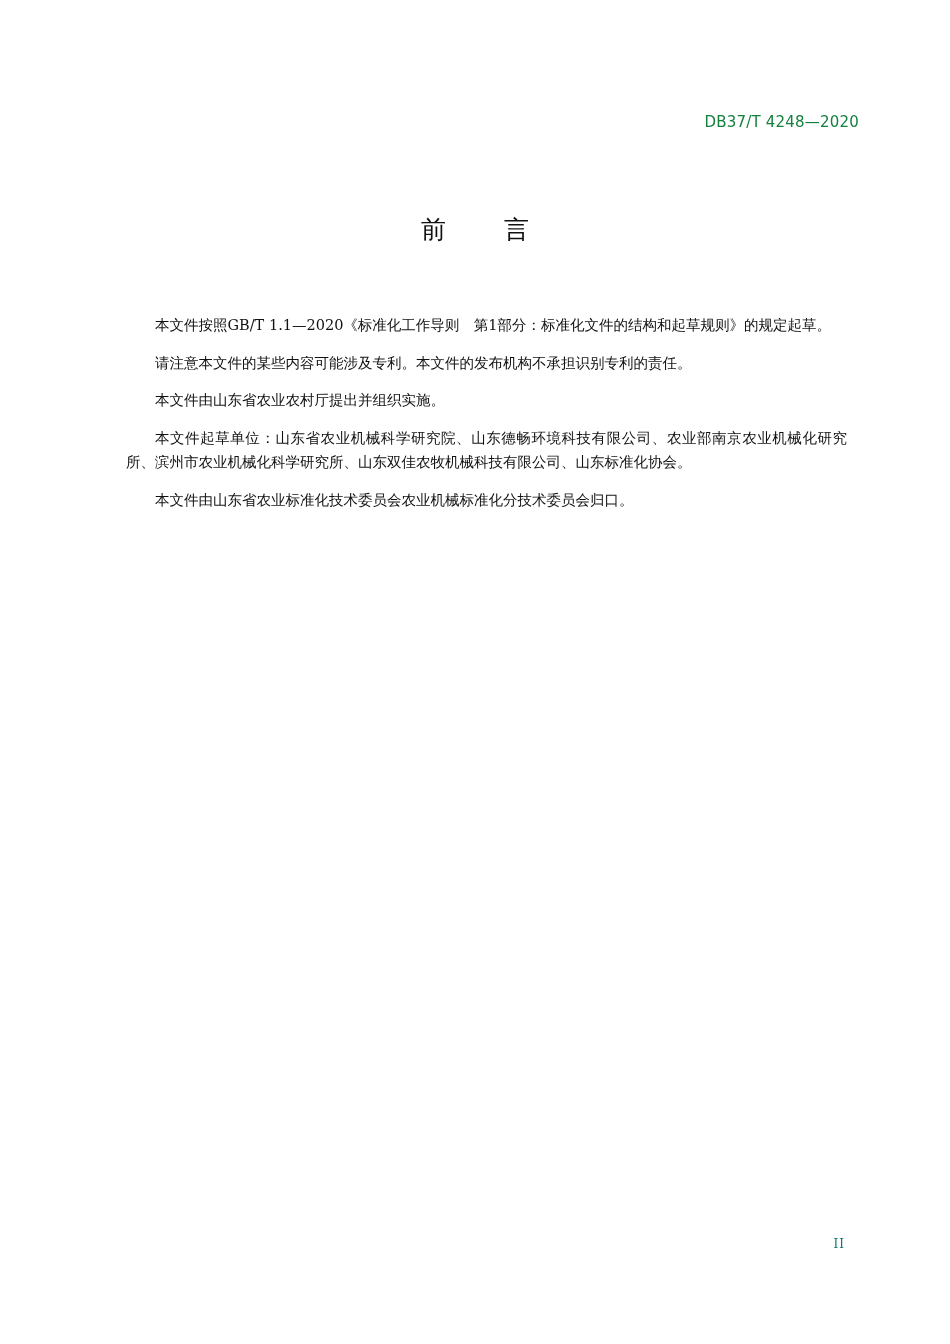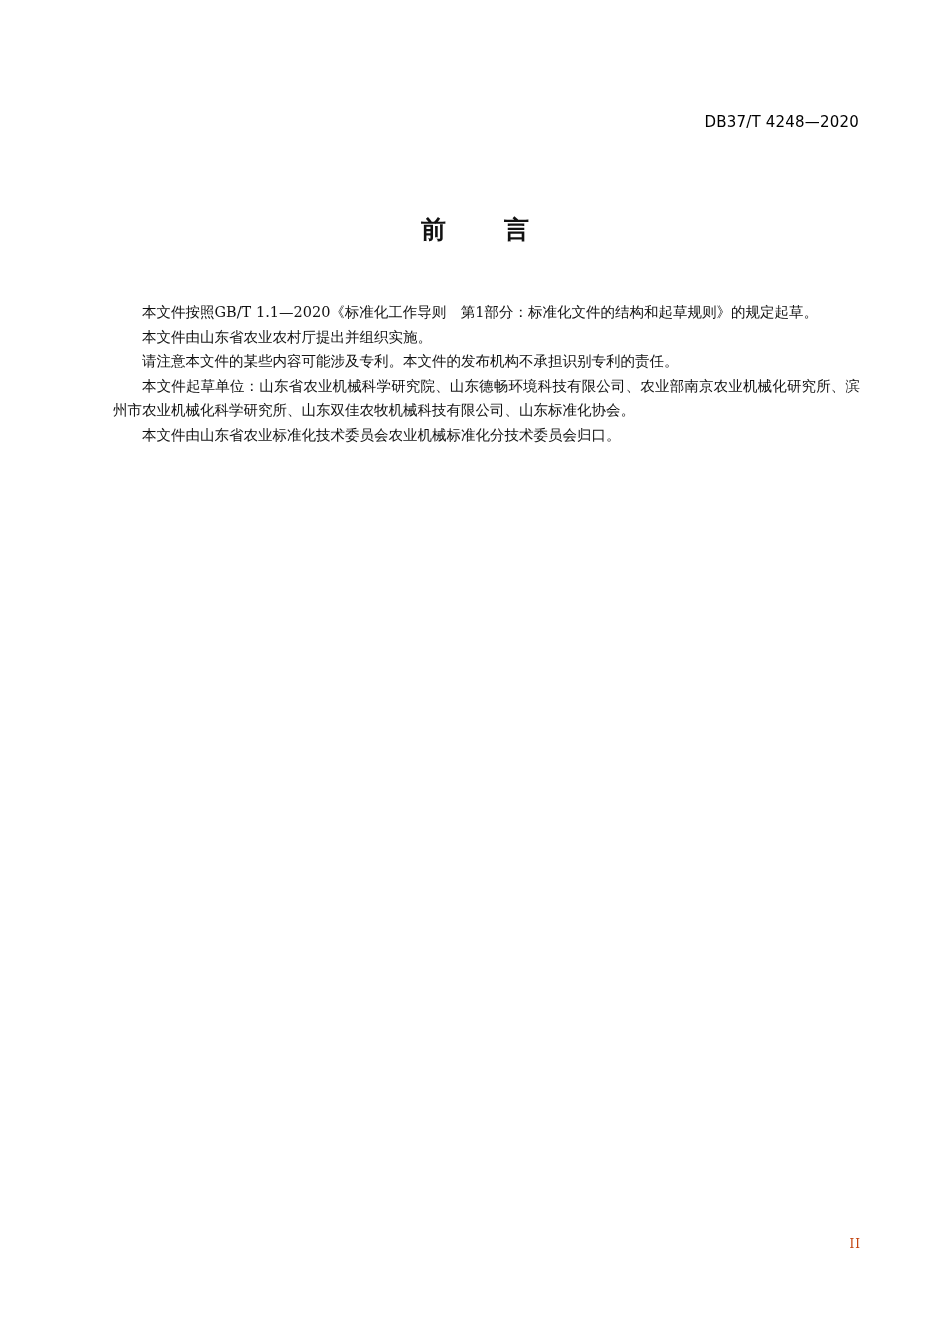--- a/index.html
+++ b/index.html
@@ -14,74 +14,73 @@
       overflow: hidden;
       color: #111111;
     }
     .doc-code {
       position: absolute;
       top: 113px;
       right: 91px;
       font-family: "DejaVu Sans", sans-serif;
       font-size: 15px;
       letter-spacing: 0.2px;
-      color: #000000;
+      color: #15803d;
     }
     .title {
       position: absolute;
       top: 213px;
       left: 0;
       width: 950px;
       text-align: center;
       font-family: "DejaVu Sans", sans-serif;
       font-size: 25px;
       color: #111;
-      font-weight: bold;
     }
     .title span {
       display: inline-block;
     }
     .title .gap {
       width: 58px;
     }
     .body-text {
       position: absolute;
       top: 300px;
       left: 113px;
       width: 747px;
       font-family: "DejaVu Serif", serif;
       font-size: 14.5px;
       line-height: 24.5px;
       color: #111;
     }
     .para {
-      margin: 0;
+      margin: 13px;
       text-indent: 2em;
       text-align: justify;
     }
     .page-number {
       position: absolute;
       top: 1237px;
-      right: 89px;
+      right: 105px;
       font-family: "DejaVu Serif", serif;
       font-size: 12px;
-      color: #c2410c;
+      color: #0f766e;
       letter-spacing: 1px;
     }
   </style>
 </head>
 <body>
 
 <div class="doc-code">DB37/T 4248—2020</div>
 
 <div class="title">
   <span>前</span><span class="gap"></span><span>言</span>
 </div>
 
 <div class="body-text">
   <p class="para">本文件按照GB/T 1.1—2020《标准化工作导则　第1部分：标准化文件的结构和起草规则》的规定起草。</p>
+  <p class="para">请注意本文件的某些内容可能涉及专利。本文件的发布机构不承担识别专利的责任。</p>
   <p class="para">本文件由山东省农业农村厅提出并组织实施。</p>
-  <p class="para">请注意本文件的某些内容可能涉及专利。本文件的发布机构不承担识别专利的责任。</p>
   <p class="para">本文件起草单位：山东省农业机械科学研究院、山东德畅环境科技有限公司、农业部南京农业机械化研究所、滨州市农业机械化科学研究所、山东双佳农牧机械科技有限公司、山东标准化协会。</p>
   <p class="para">本文件由山东省农业标准化技术委员会农业机械标准化分技术委员会归口。</p>
 </div>
 
 <div class="page-number">II</div>
 
 </body></html>

